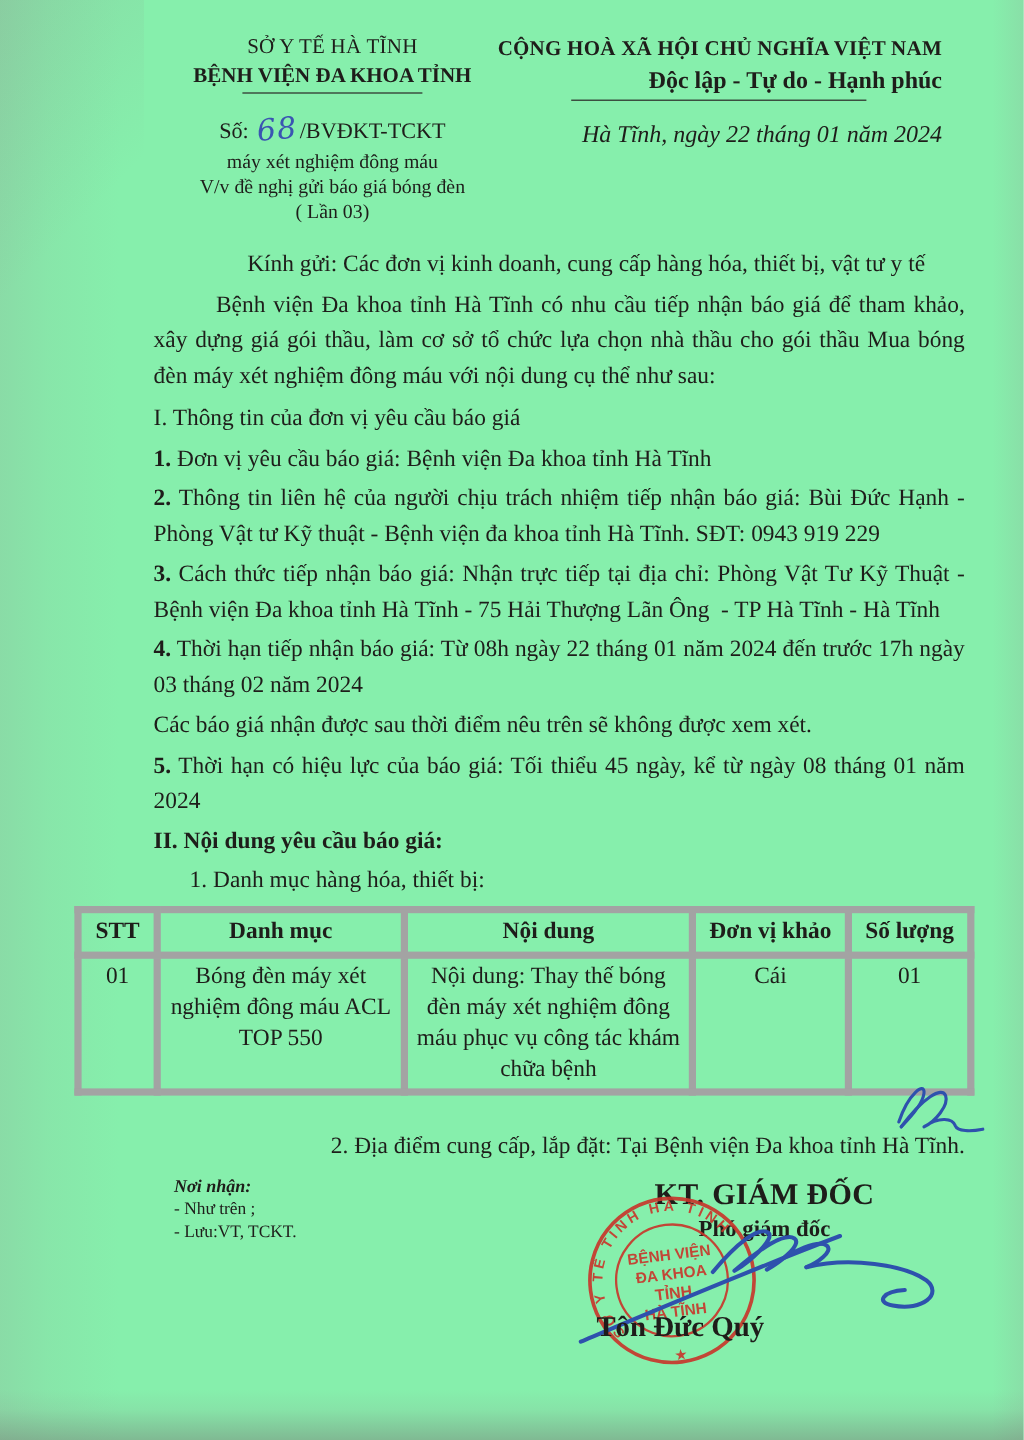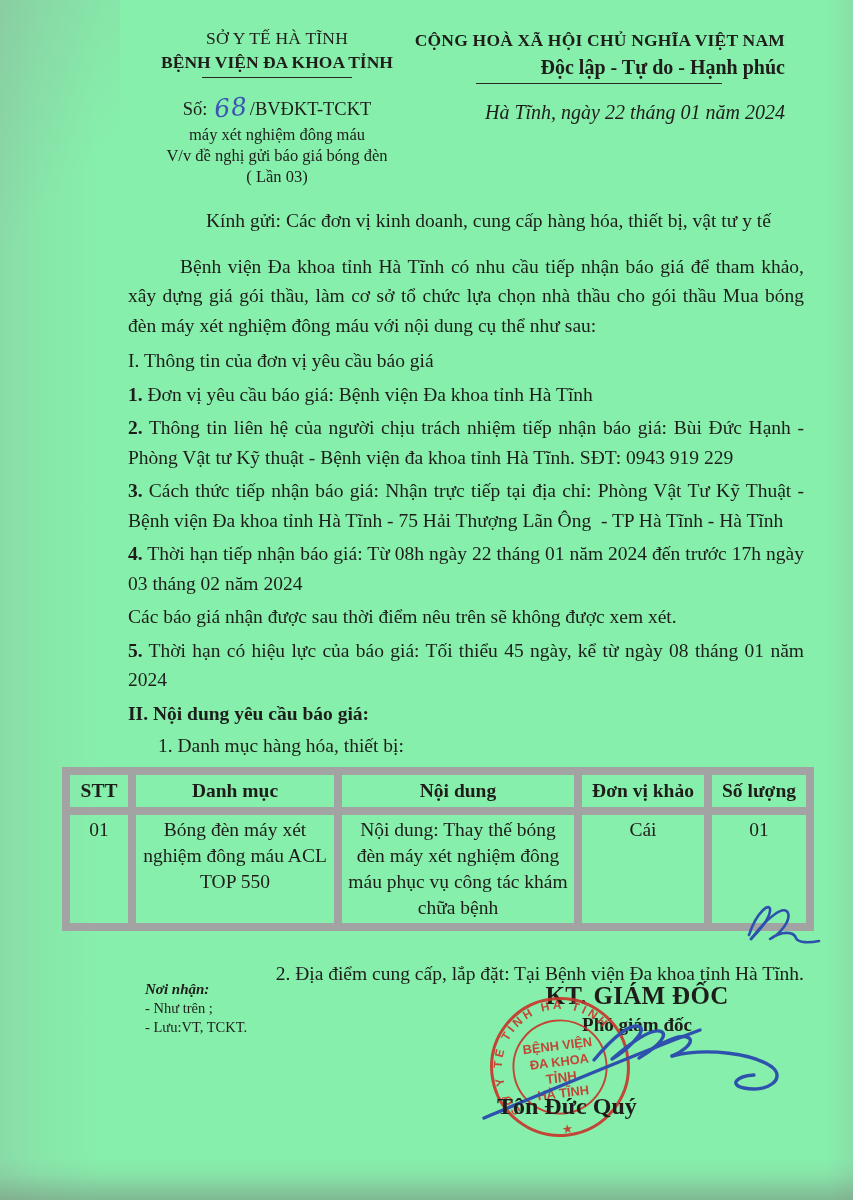--- a/index.html
+++ b/index.html
@@ -41,31 +41,31 @@
   .hdr-right{position:absolute;left:413px;top:30px;width:372px;text-align:right;}
   .hdr-right .l1{font-size:17.5px;font-weight:bold;letter-spacing:.2px;}
   .hdr-right .l2{font-size:20px;font-weight:bold;margin-top:5px;}
   .rule-right{width:246px;height:0;border-bottom:1.6px solid #2a2926;margin:4px auto 0 auto;}
   .dateline{font-size:20px;font-style:italic;margin-top:17px;}
 
   
   .bodytext{position:absolute;left:128px;top:206px;width:676px;font-size:19.5px;line-height:29.5px;text-align:justify;}
   .bodytext p{margin:0 0 4px 0;}
   .bodytext .t{white-space:pre-wrap;}
-  p.salutation{margin-left:78px;margin-bottom:16px;text-align:left;}
+  p.salutation{margin-left:78px;margin-bottom:4px;text-align:left;}
   p.intro{text-indent:52px;margin-bottom:6px;}
   p.sec1{margin-bottom:4px;}
   p.sec2{font-weight:bold;margin-bottom:3px;}
   p.list1{margin-left:30px;margin-bottom:6px;text-align:left;}
   b.num{font-weight:bold;}
 
   
   table.goods{border-collapse:collapse;margin-left:-66px;width:744px;table-layout:fixed;
     font-size:19.5px;line-height:26px;}
-  table.goods th,table.goods td{border:8px solid #a3a3a3;padding:2px 4px;vertical-align:top;text-align:center;}
+  table.goods th,table.goods td{border:6px solid #a3a3a3;padding:2px 4px;vertical-align:top;text-align:center;}
   table.goods th{font-weight:bold;padding:3px 2px;}
   p.after-table{margin-top:28px;text-align:right;}
 
   
   .recipients{position:absolute;left:145px;top:980px;font-size:14.5px;line-height:19px;}
   .recipients .title{font-weight:bold;font-style:italic;font-size:15px;}
   .sign-block{position:absolute;left:497px;top:982px;width:280px;text-align:center;}
   .sign-title{font-size:25px;font-weight:bold;letter-spacing:.3px;}
   .sign-subtitle{font-size:19px;font-weight:bold;margin-top:4px;}
   .signer-name{position:absolute;left:497px;top:1093px;width:280px;text-align:left;

